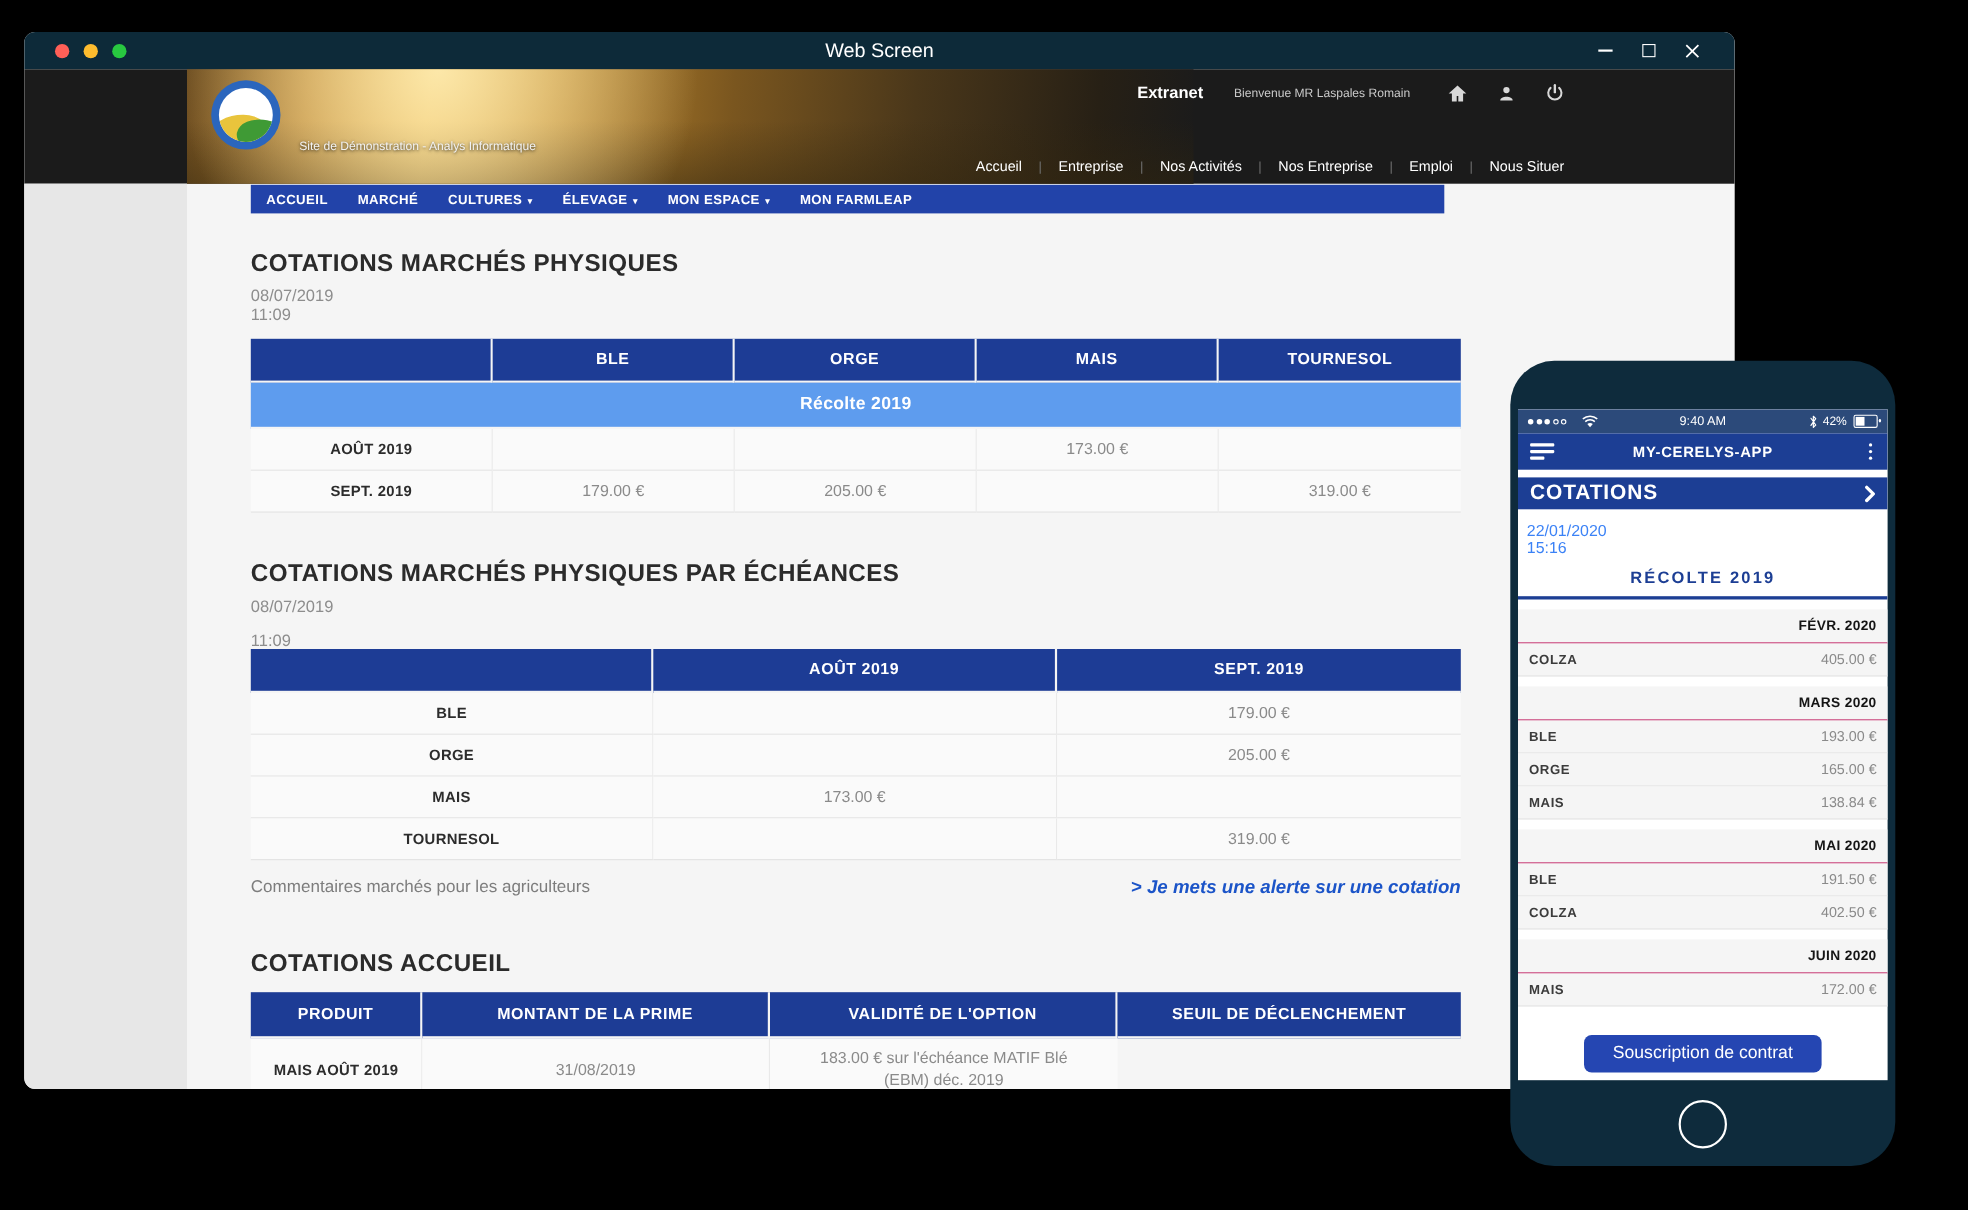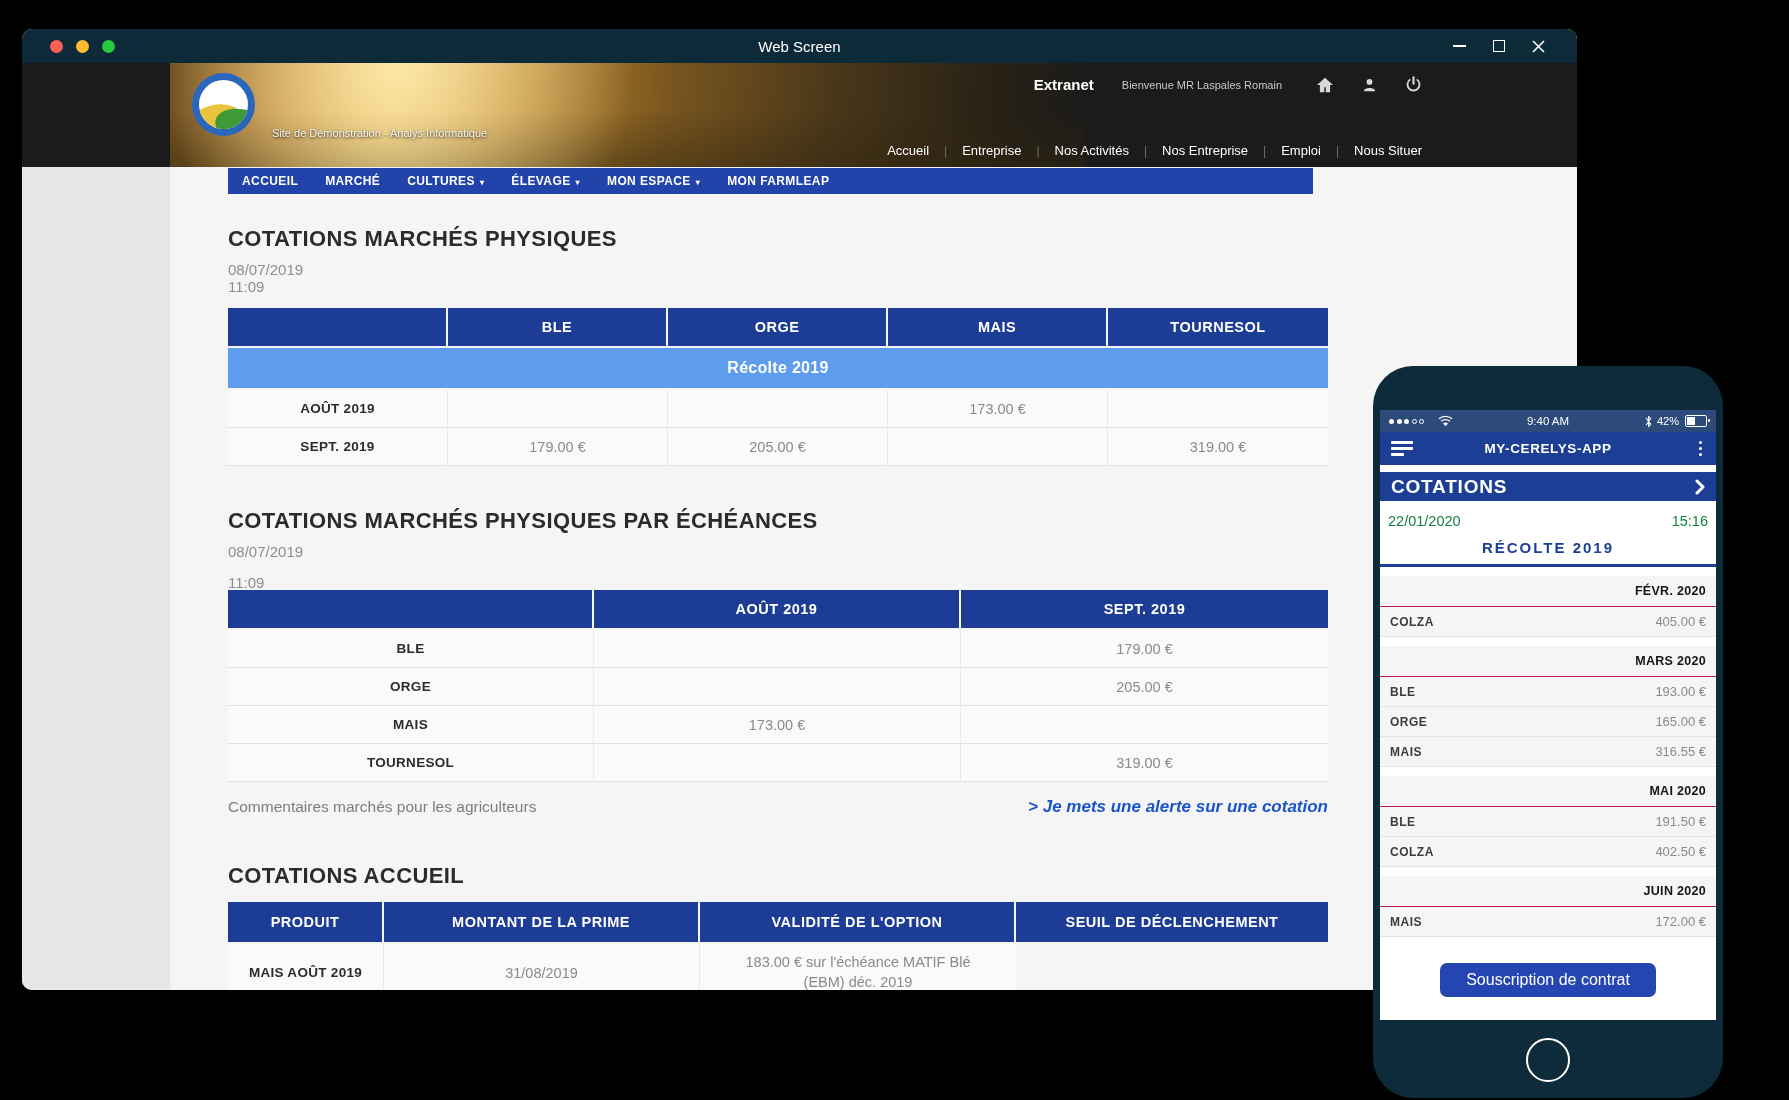--- a/index.html
+++ b/index.html
@@ -6,21 +6,21 @@
   .canvas{position:relative;width:1789px;height:1100px;background:#000;overflow:hidden;
           font-family:"Liberation Sans",sans-serif;}
 
   
   .window{position:absolute;left:22px;top:29px;width:1555px;height:961px;border-radius:10px;
           overflow:hidden;background:#f5f5f5;box-shadow:0 14px 50px rgba(0,0,0,.6);}
   .titlebar{height:34px;background:#0d2a39;display:flex;align-items:center;position:relative;}
   .traffic{display:flex;gap:13px;margin-left:28px;z-index:2;}
   .light{width:13px;height:13px;border-radius:50%;}
   .light.red{background:#ff5f57;} .light.yellow{background:#febc2e;} .light.green{background:#28c840;}
-  .tb-title{position:absolute;left:0;right:0;text-align:center;color:#fff;font-size:15px;}
+  .tb-title{position:absolute;left:0;right:0;text-align:center;color:#fff;font-size:18px;}
   .wincontrols{margin-left:auto;display:flex;gap:27px;margin-right:32px;align-items:center;z-index:2;}
   .ic-min{width:13px;height:2px;background:#fff;}
   .ic-max{width:12px;height:12px;border:1.6px solid #fff;box-sizing:border-box;}
 
   
   .siteheader{height:104px;background:#1b1b1b;position:relative;}
   .bannerimg{position:absolute;left:148px;top:0;width:915px;height:104px;
     background:
       radial-gradient(circle at 25% 0%, rgba(255,238,180,.9), rgba(255,210,110,0) 34%),
       linear-gradient(to bottom, rgba(0,0,0,0) 45%, rgba(50,38,14,.45)),
@@ -66,21 +66,21 @@
   .lastcol{border-right:none !important;}
   .t3 .th{height:42px;}
   .t3 .td{height:58px;}
   .td.wrap{text-align:center;line-height:1.35;padding:0 24px;}
 
   .commentrow{display:flex;justify-content:space-between;align-items:center;margin-top:15px;}
   .comment{color:#7d7d7d;font-size:15.5px;}
   .alert-link{color:#1b54c8;font-size:17px;font-weight:bold;font-style:italic;cursor:pointer;text-decoration:none;}
 
   
-  .phone{position:absolute;left:1373px;top:366px;width:350px;height:732px;background:#0e2b3c;border-radius:40px;}
+  .phone{position:absolute;left:1373px;top:328px;width:350px;height:732px;background:#0e2b3c;border-radius:40px;}
   .screen{position:absolute;left:7px;top:44px;width:336px;height:610px;background:#fff;overflow:hidden;}
   .statusbar{height:22px;background:#2c4a7a;color:#fff;display:flex;align-items:center;padding:0 9px;position:relative;}
   .sigdots{display:flex;gap:2.5px;align-items:center;margin-right:14px;z-index:1;}
   .dot{width:5px;height:5px;border-radius:50%;}
   .dot.on{background:#fff;}
   .dot.off{width:5px;height:5px;border:1px solid #fff;box-sizing:border-box;background:transparent;}
   .sb-time{position:absolute;left:0;right:0;text-align:center;font-size:11.5px;}
   .sb-right{margin-left:auto;display:flex;align-items:center;gap:4px;z-index:1;font-size:11px;}
   .battery{width:20px;height:10px;border:1px solid #fff;border-radius:2px;position:relative;margin-left:2px;}
   .battery .fill{position:absolute;left:1px;top:1px;bottom:1px;width:42%;background:#fff;}
@@ -88,21 +88,21 @@
   .appbar{height:33px;background:#1c3e94;display:flex;align-items:center;padding:0 11px;position:relative;}
   .burger{display:flex;flex-direction:column;gap:3.5px;cursor:pointer;z-index:1;}
   .burger span{height:2.6px;background:#fff;border-radius:1px;}
   .burger .b1{width:22px;} .burger .b2{width:22px;} .burger .b3{width:13px;}
   .app-title{position:absolute;left:0;right:0;text-align:center;color:#fff;font-weight:bold;font-size:13.5px;letter-spacing:.6px;}
   .kebab{margin-left:auto;display:flex;flex-direction:column;gap:2.5px;z-index:1;cursor:pointer;padding:3px;}
   .kebab span{width:3.5px;height:3.5px;background:#fff;border-radius:50%;display:block;}
   .cotbar{margin-top:7px;height:29px;background:#1c3e94;display:flex;align-items:center;
           justify-content:space-between;padding:0 11px;cursor:pointer;}
   .cot-label{color:#ffffff;font-weight:bold;font-size:19px;letter-spacing:.8px;}
-  .pdate{display:flex;justify-content:space-between;padding:12px 8px 2px;font-size:14.5px;color:#15803d;}
+  .pdate{display:flex;justify-content:space-between;padding:12px 8px 2px;font-size:14.5px;color:#3b82f6;flex-direction:column;}
   .harvest{margin-top:4px;text-align:center;color:#1c3e94;font-weight:bold;font-size:15px;letter-spacing:2px;
            padding:4px 0 8px;border-bottom:3px solid #1c3e94;}
   .groups{margin-top:2px;}
   .pgroup{margin-top:9px;}
   .pmonth{background:#f5f5f5;border-bottom:1px solid #be185d;text-align:right;font-weight:bold;
           font-size:12.5px;color:#151515;padding:0 10px;line-height:30px;letter-spacing:.3px;}
   .prow{background:#f5f5f5;border-bottom:1px solid #e3e3e3;display:flex;justify-content:space-between;
         align-items:center;padding:0 10px;height:29px;}
   .pl{font-weight:bold;font-size:12px;color:#3c3c3c;letter-spacing:.5px;}
   .pv{font-size:13px;color:#8a8a8a;}
@@ -336,21 +336,21 @@
             <div class="prow">
               <span class="pl">BLE</span>
               <span class="pv">193.00 €</span>
             </div>
             <div class="prow">
               <span class="pl">ORGE</span>
               <span class="pv">165.00 €</span>
             </div>
             <div class="prow">
               <span class="pl">MAIS</span>
-              <span class="pv">316.55 €</span>
+              <span class="pv">138.84 €</span>
             </div>
           </div>
           <div class="pgroup">
             <div class="pmonth">MAI 2020</div>
             <div class="prow">
               <span class="pl">BLE</span>
               <span class="pv">191.50 €</span>
             </div>
             <div class="prow">
               <span class="pl">COLZA</span>

